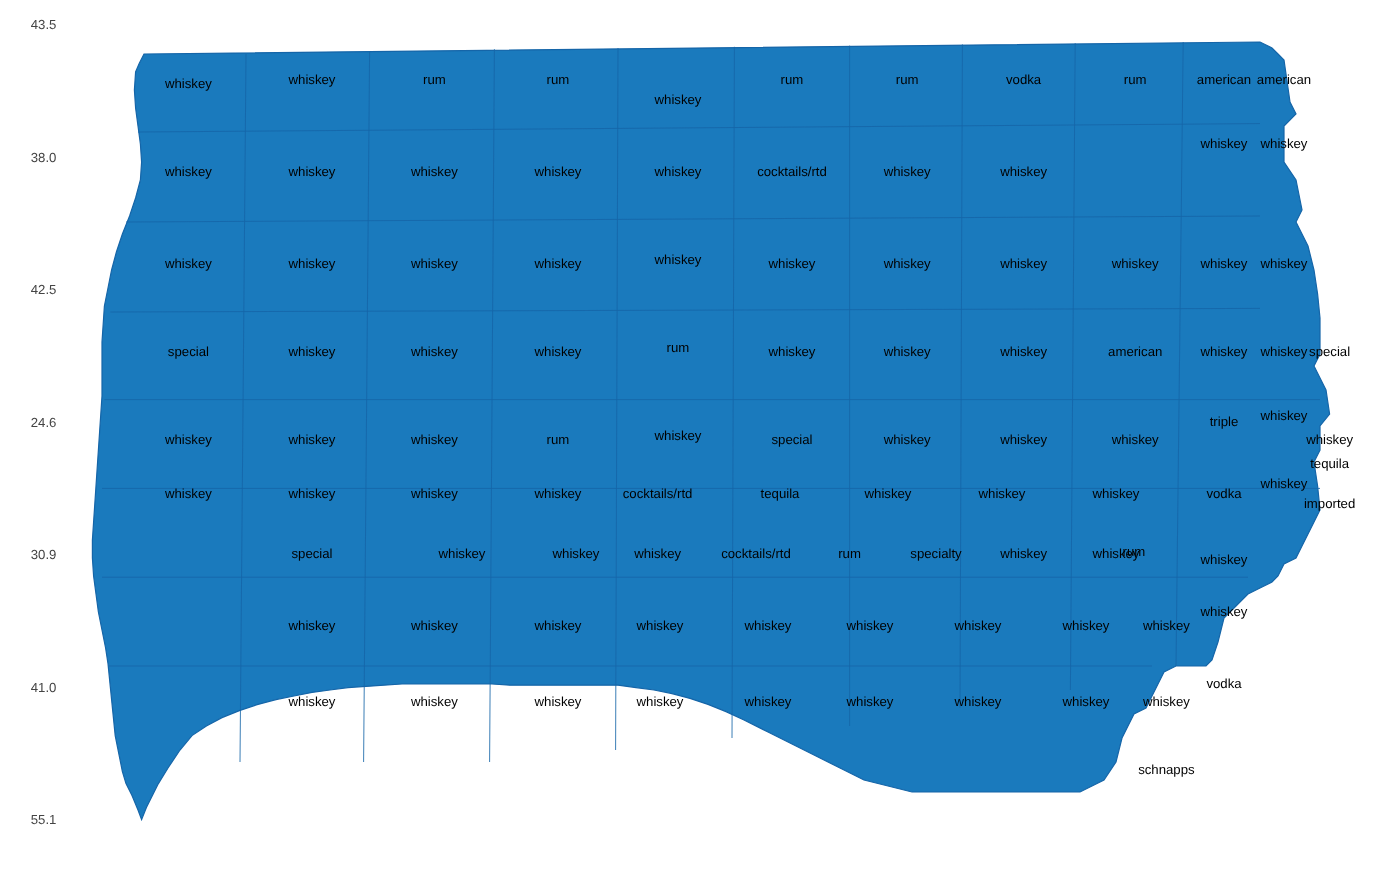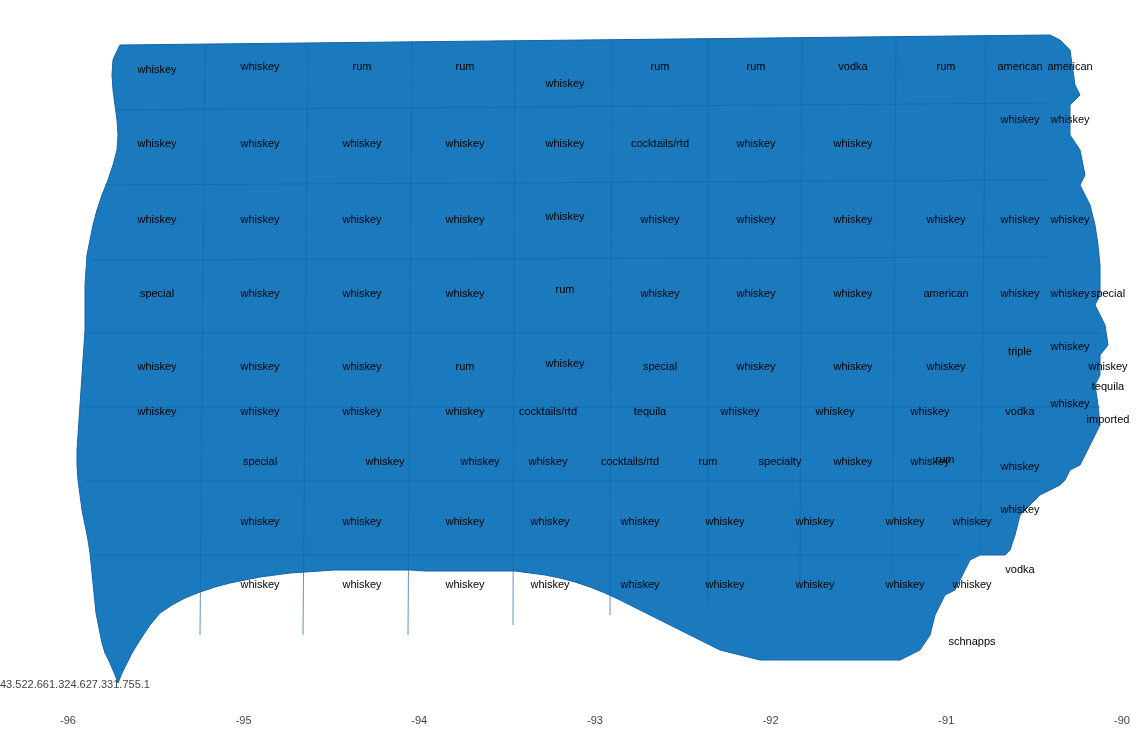--- a/index.html
+++ b/index.html
@@ -24,20 +24,21 @@
       bottom: 55px;
     }
     
     .y-axis {
       position: absolute;
       left: 0;
       top: 15px;
       bottom: 55px;
       width: 55px;
       display: flex;
+      flex-direction: column;
       justify-content: space-between;
       align-items: flex-end;
       padding-right: 8px;
     }
     .y-label {
       font-size: 11px;
       color: #444;
     }
     
     .x-axis {
@@ -63,25 +64,25 @@
       height: 100%;
     }
   </style>
 </head>
 <body>
 
 <div id="chart-container">
 
   <div class="y-axis">
     <span class="y-label">43.5</span>
-    <span class="y-label">22.6</span>
-    <span class="y-label">61.3</span>
+    <span class="y-label">38.0</span>
+    <span class="y-label">42.5</span>
     <span class="y-label">24.6</span>
-    <span class="y-label">27.3</span>
-    <span class="y-label">31.7</span>
+    <span class="y-label">30.9</span>
+    <span class="y-label">41.0</span>
     <span class="y-label">55.1</span>
   </div>
 
   <div id="map-area">
     <svg id="iowa-map" viewBox="0 0 1070 675">
 
       <path d="
         M 60,30
         L 990,20
         L 1000,25
@@ -371,23 +372,14 @@
       <text x="580" y="573" font-size="11" font-family="Arial" fill="#000" text-anchor="middle">whiskey</text>
       <text x="665" y="573" font-size="11" font-family="Arial" fill="#000" text-anchor="middle">whiskey</text>
       <text x="755" y="573" font-size="11" font-family="Arial" fill="#000" text-anchor="middle">whiskey</text>
       <text x="845" y="573" font-size="11" font-family="Arial" fill="#000" text-anchor="middle">whiskey</text>
       <text x="912" y="573" font-size="11" font-family="Arial" fill="#000" text-anchor="middle">whiskey</text>
       <text x="912" y="630" font-size="11" font-family="Arial" fill="#000" text-anchor="middle">schnapps</text>
       <text x="960" y="558" font-size="11" font-family="Arial" fill="#000" text-anchor="middle">vodka</text>
     </svg>
   </div>
 
-  <div class="x-axis">
-    <span class="x-label">-96</span>
-    <span class="x-label">-95</span>
-    <span class="x-label">-94</span>
-    <span class="x-label">-93</span>
-    <span class="x-label">-92</span>
-    <span class="x-label">-91</span>
-    <span class="x-label">-90</span>
-  </div>
 
 </div>
 
 </body></html>

